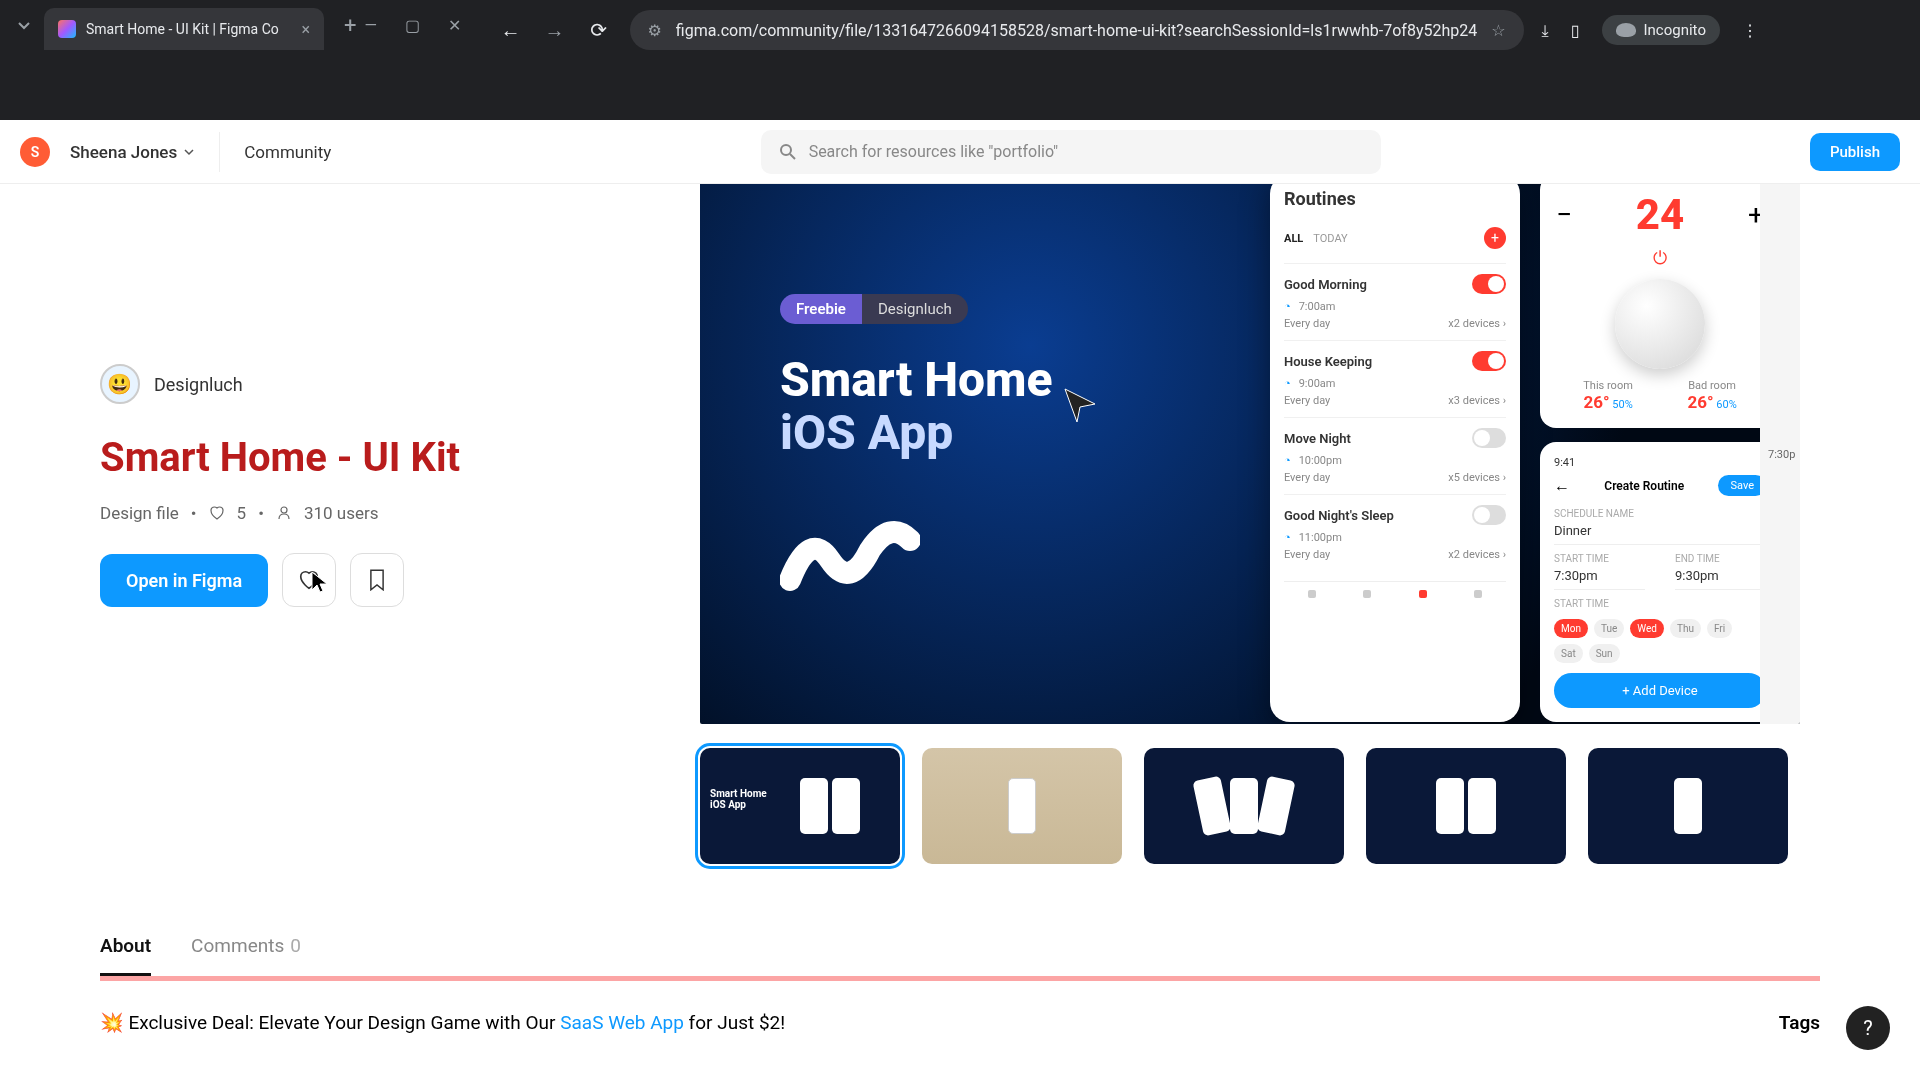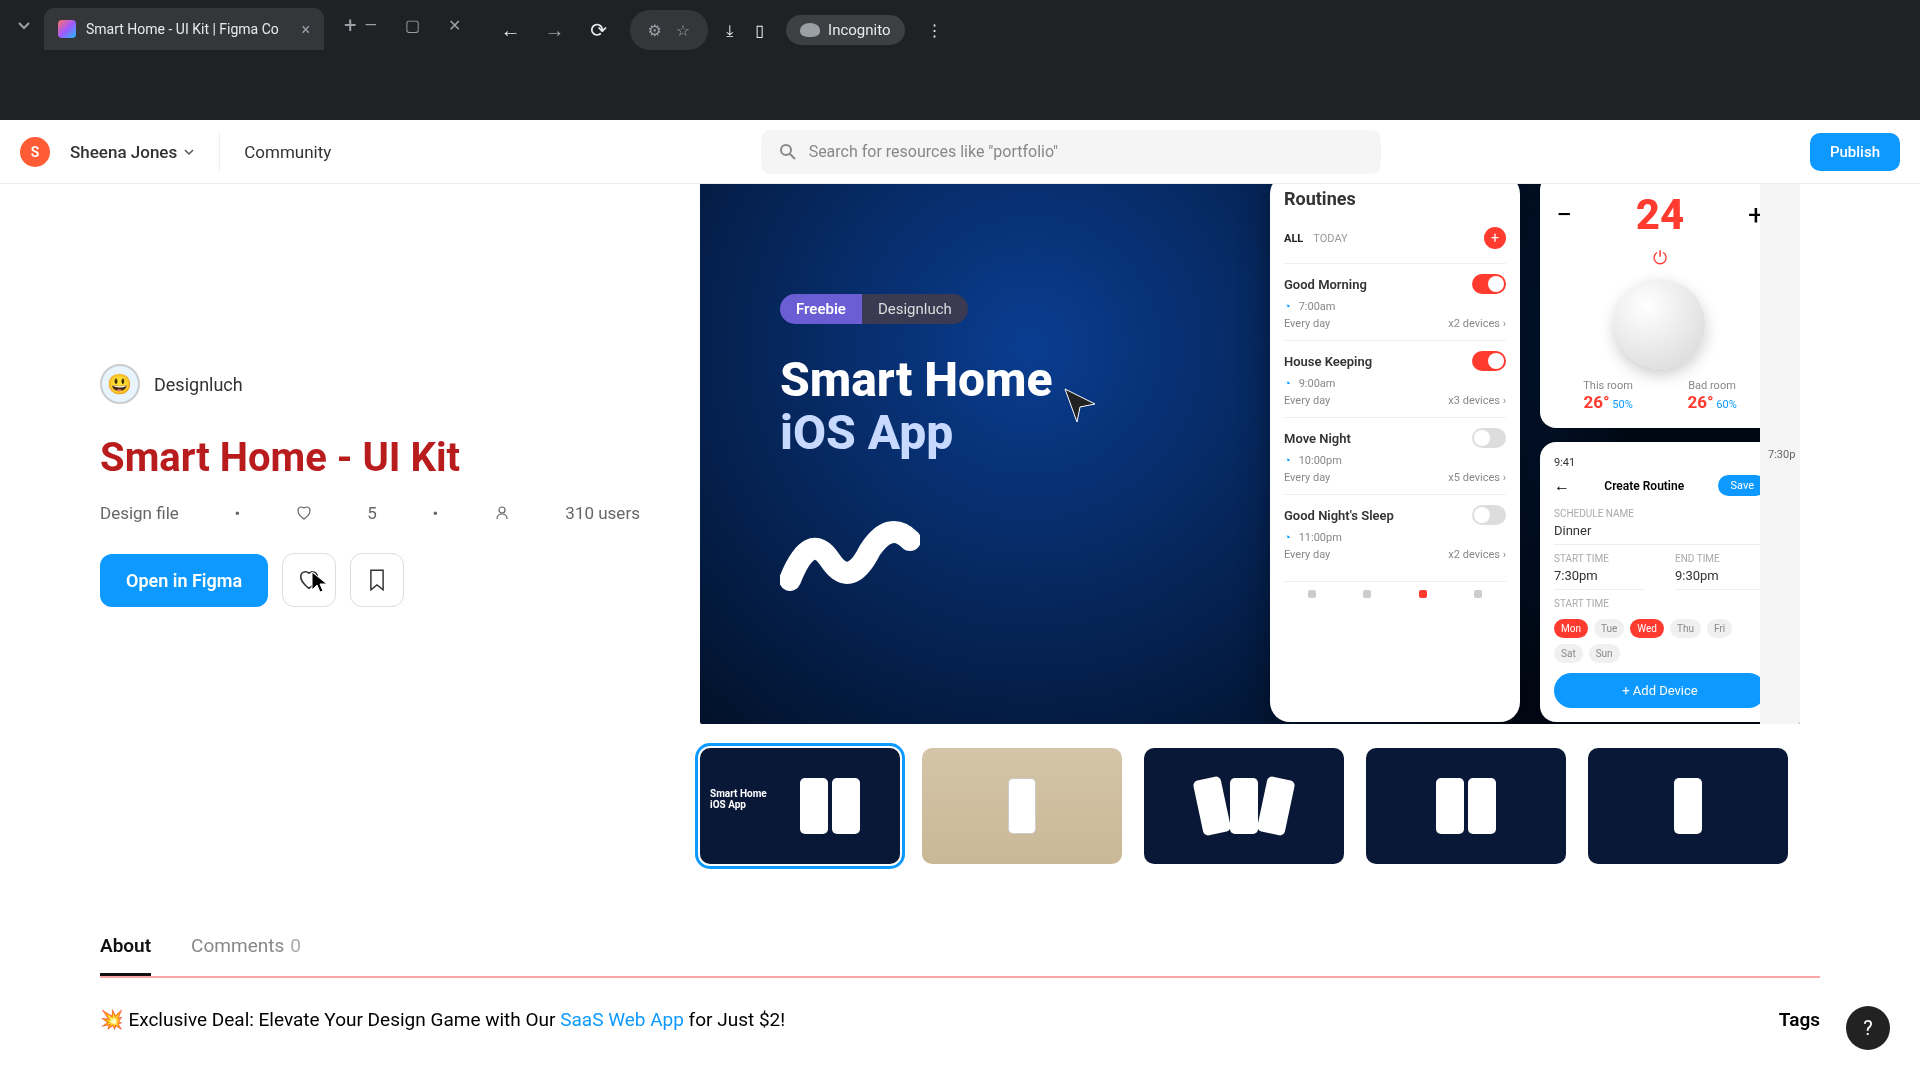--- a/index.html
+++ b/index.html
@@ -37,21 +37,21 @@
 .search-ph { font-size: 16px; color: #888; }
 .publish-btn { background: #0d99ff; color: #fff; border: none; border-radius: 10px; padding: 10px 20px; font-size: 15px; font-weight: 500; cursor: pointer; }
 
 
 .content { display: flex; padding: 0 100px; gap: 60px; }
 .left-col { width: 540px; padding-top: 180px; }
 .author-row { display: flex; align-items: center; gap: 14px; margin-bottom: 30px; }
 .author-ava { width: 40px; height: 40px; border-radius: 50%; background: #e8f4ff; border: 2px solid #ccc; display: flex; align-items: center; justify-content: center; font-size: 20px; }
 .author-name { font-size: 18px; color: #333; }
 .title { font-size: 40px; font-weight: 700; color: #b91c1c; margin-bottom: 22px; }
-.meta-row { display: flex; align-items: center; gap: 2px; color: #666; font-size: 17px; margin-bottom: 30px; justify-content: space-between; }
+.meta-row { display: flex; align-items: center; gap: 12px; color: #666; font-size: 17px; margin-bottom: 30px; }
 .actions-row { display: flex; gap: 14px; align-items: center; }
 .open-btn { background: #0d99ff; color: #fff; border: none; border-radius: 12px; padding: 16px 26px; font-size: 18px; font-weight: 600; cursor: pointer; }
 .icon-btn { width: 54px; height: 54px; border: 1px solid #ddd; border-radius: 12px; display: flex; align-items: center; justify-content: center; cursor: pointer; color: #333; font-size: 22px; background: #fff; }
 .cursor-overlay { position: absolute; left: 310px; top: 570px; pointer-events: none; }
 
 .right-col { flex: 1; padding-top: 0; }
 .hero { width: 1100px; height: 540px; background: radial-gradient(circle at 30% 30%, #0a3d91, #000814 70%); border-radius: 0 0 2px 2px; position: relative; overflow: hidden; display: flex; }
 .hero-left { padding: 110px 0 0 80px; color: #fff; }
 .pill-row { display: flex; gap: 0; margin-bottom: 30px; }
 .pill-a { background: #6b5dd3; color: #fff; padding: 6px 16px; border-radius: 16px 0 0 16px; font-size: 15px; font-weight: 600; }
@@ -116,21 +116,21 @@
 .thumbs { display: flex; gap: 22px; margin-top: 24px; }
 .thumb { width: 200px; height: 116px; border-radius: 10px; background: #0a1838; cursor: pointer; position: relative; overflow: hidden; display: flex; align-items: center; justify-content: center; }
 .thumb.active { outline: 3px solid #0d99ff; outline-offset: 2px; }
 .thumb.kitchen { background: linear-gradient(#d4c5a8, #c9b896); }
 .thumb-inner { display: flex; gap: 4px; }
 .mini-phone { width: 28px; height: 56px; background: #fff; border-radius: 5px; }
 .thumb .tlabel { position: absolute; left: 10px; top: 40px; color: #fff; font-size: 10px; font-weight: 700; }
 
 
 .tabs-section { padding: 70px 100px 0; }
-.tab-row { display: flex; gap: 40px; border-bottom: 2px solid #fca5a5; }
+.tab-row { display: flex; gap: 40px; border-bottom: 5px solid #fca5a5; }
 .ctab { padding: 0 0 16px; font-size: 19px; color: #888; cursor: pointer; }
 .ctab.active { color: #111; font-weight: 600; border-bottom: 3px solid #111; }
 .ctab .cnt { color: #aaa; margin-left: 6px; }
 
 .promo { padding: 30px 100px; font-size: 19px; display: flex; justify-content: space-between; }
 .promo a { color: #0d99ff; text-decoration: none; }
 
 .help-fab { position: fixed; right: 30px; bottom: 30px; width: 44px; height: 44px; border-radius: 50%; background: #222; color: #fff; display: flex; align-items: center; justify-content: center; font-size: 20px; cursor: pointer; }
 
 svg { display: block; }
@@ -156,20 +156,21 @@
       <span class="win-btn">▢</span>
       <span class="win-btn">✕</span>
     </div>
   </div>
   <div class="addr-bar">
     <span class="nav-btn enabled">←</span>
     <span class="nav-btn">→</span>
     <span class="nav-btn enabled">⟳</span>
     <div class="url-field">
       <span class="url-icon">⚙</span>
+      <span class="url-text">figma.com/community/file/1331647266094158528/smart-home-ui-kit?searchSessionId=ls1rwwhb-7of8y52hp24</span>
       <span class="url-icon">☆</span>
     </div>
     <div class="addr-right">
       <span>⤓</span>
       <span>▯</span>
       <div class="incognito-pill">
         <span class="incog-icon"></span>
         <span>Incognito</span>
       </div>
       <span>⋮</span>

